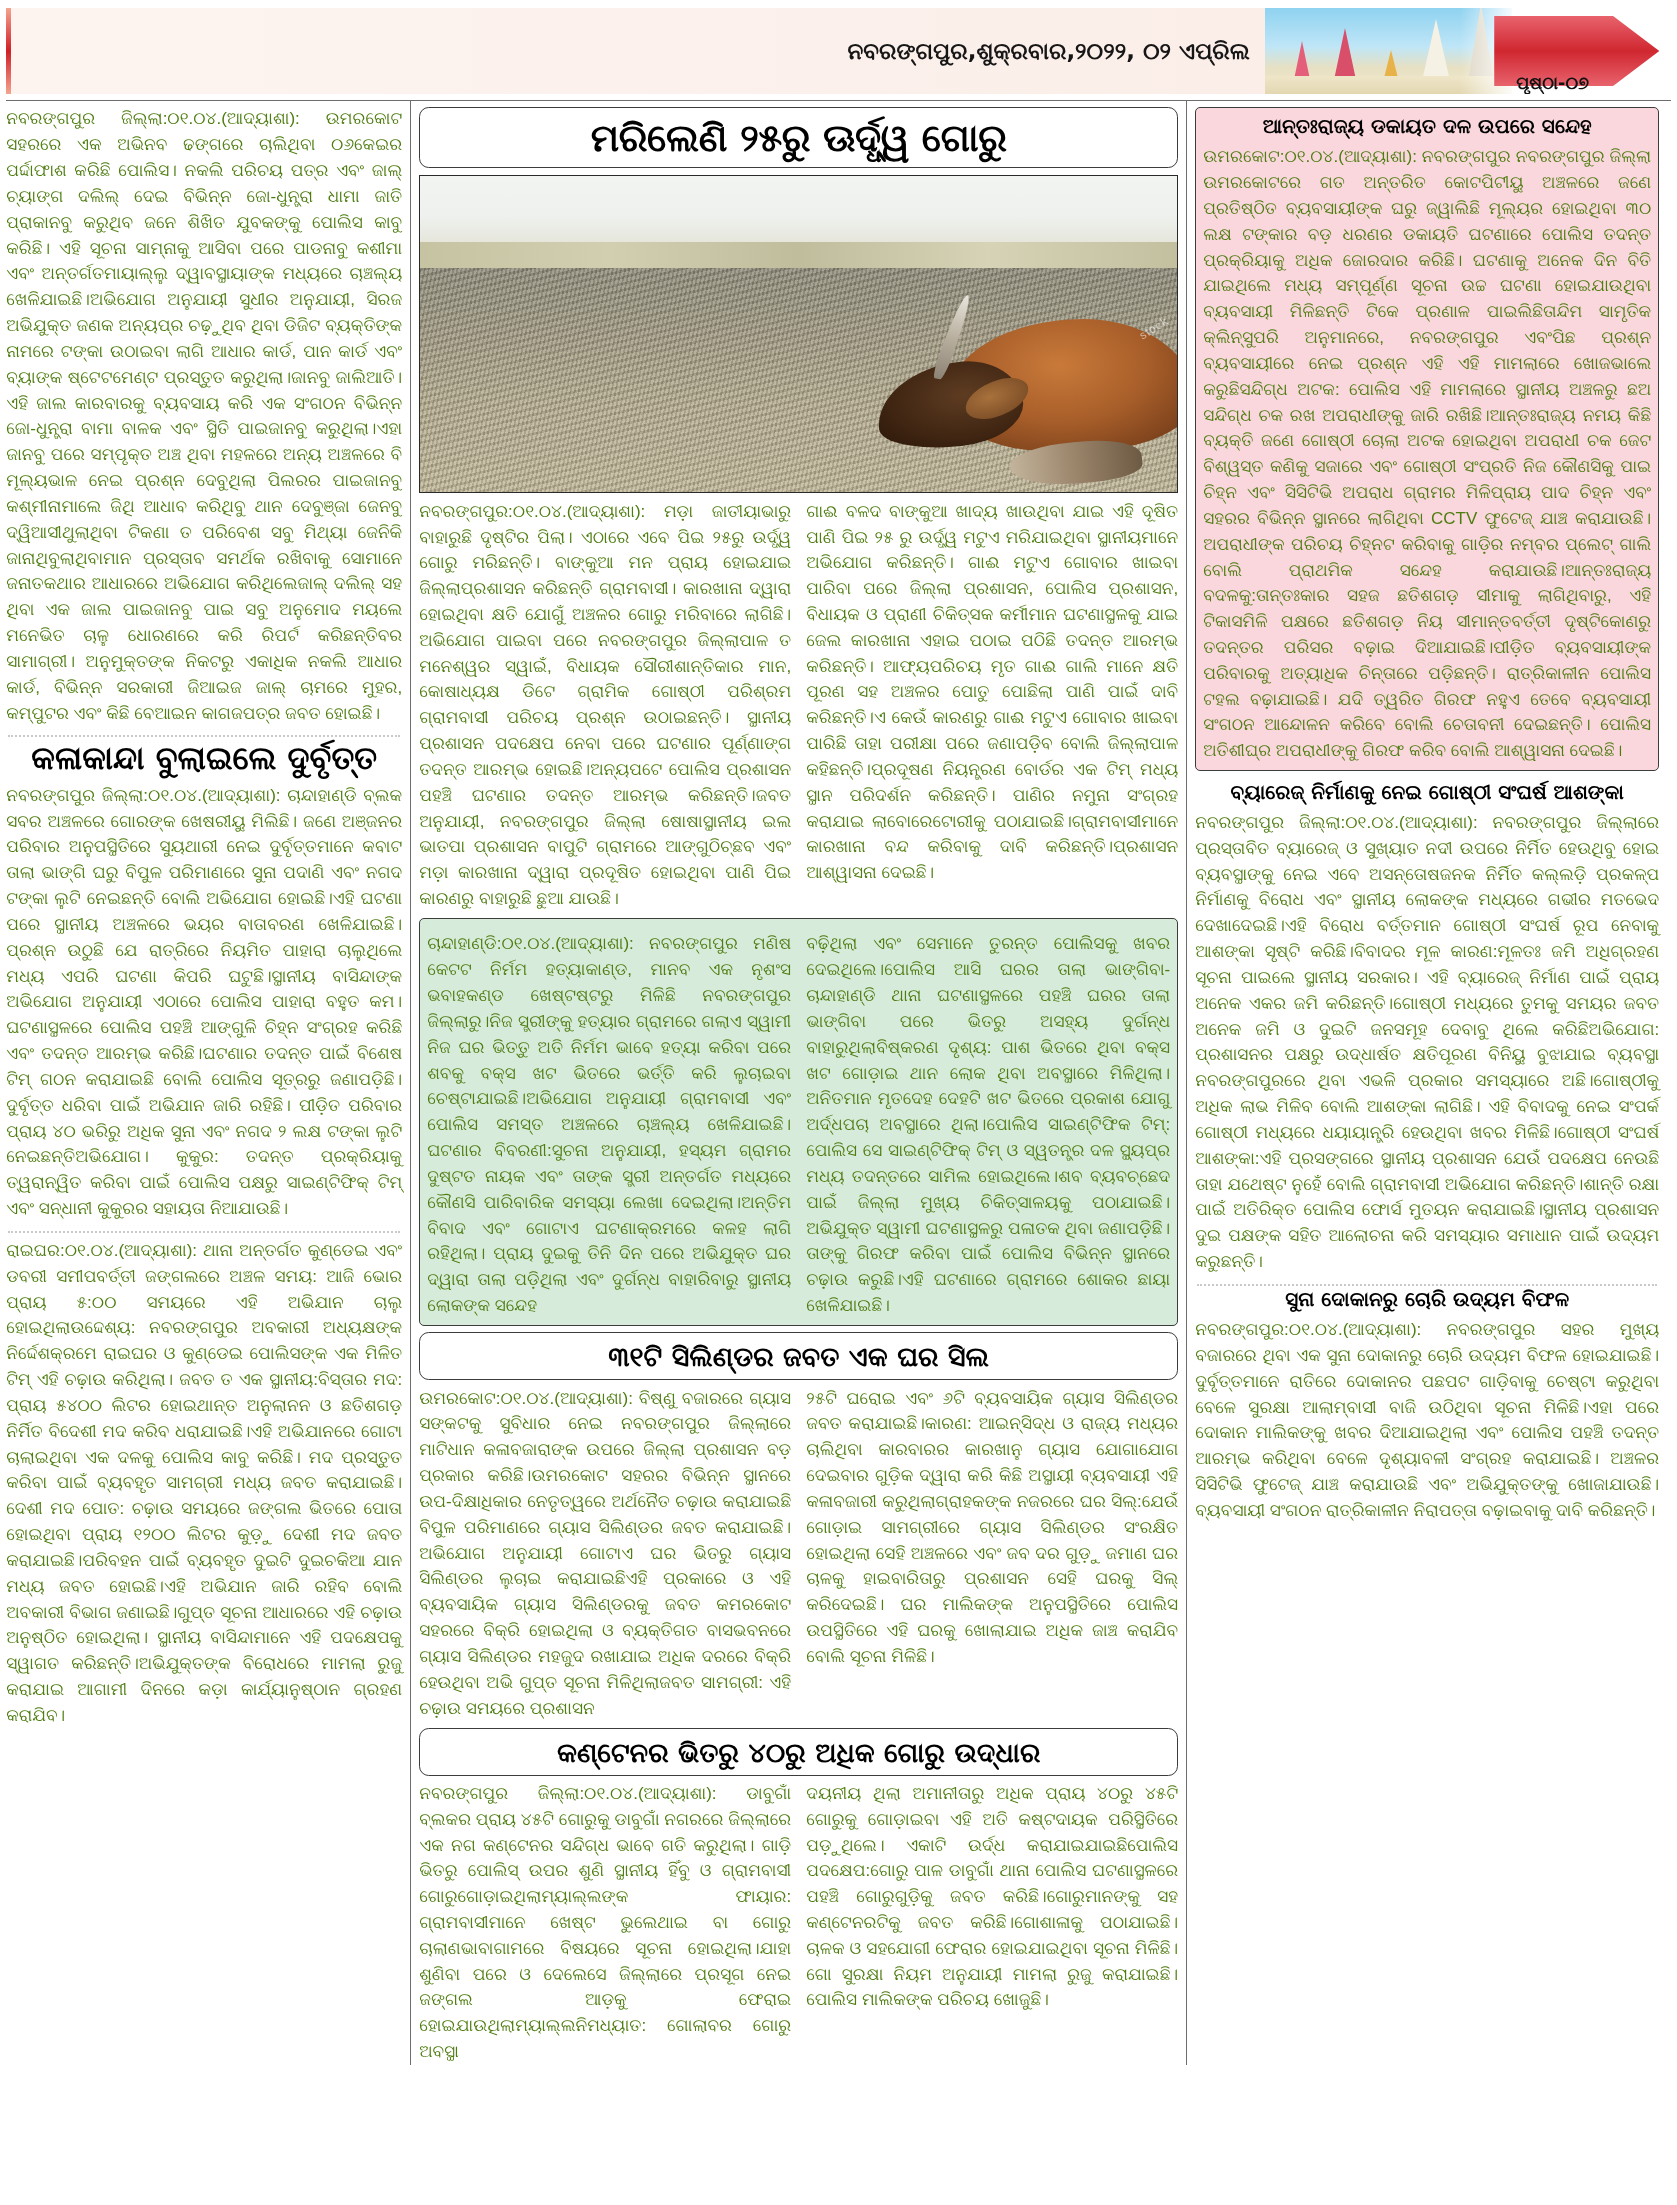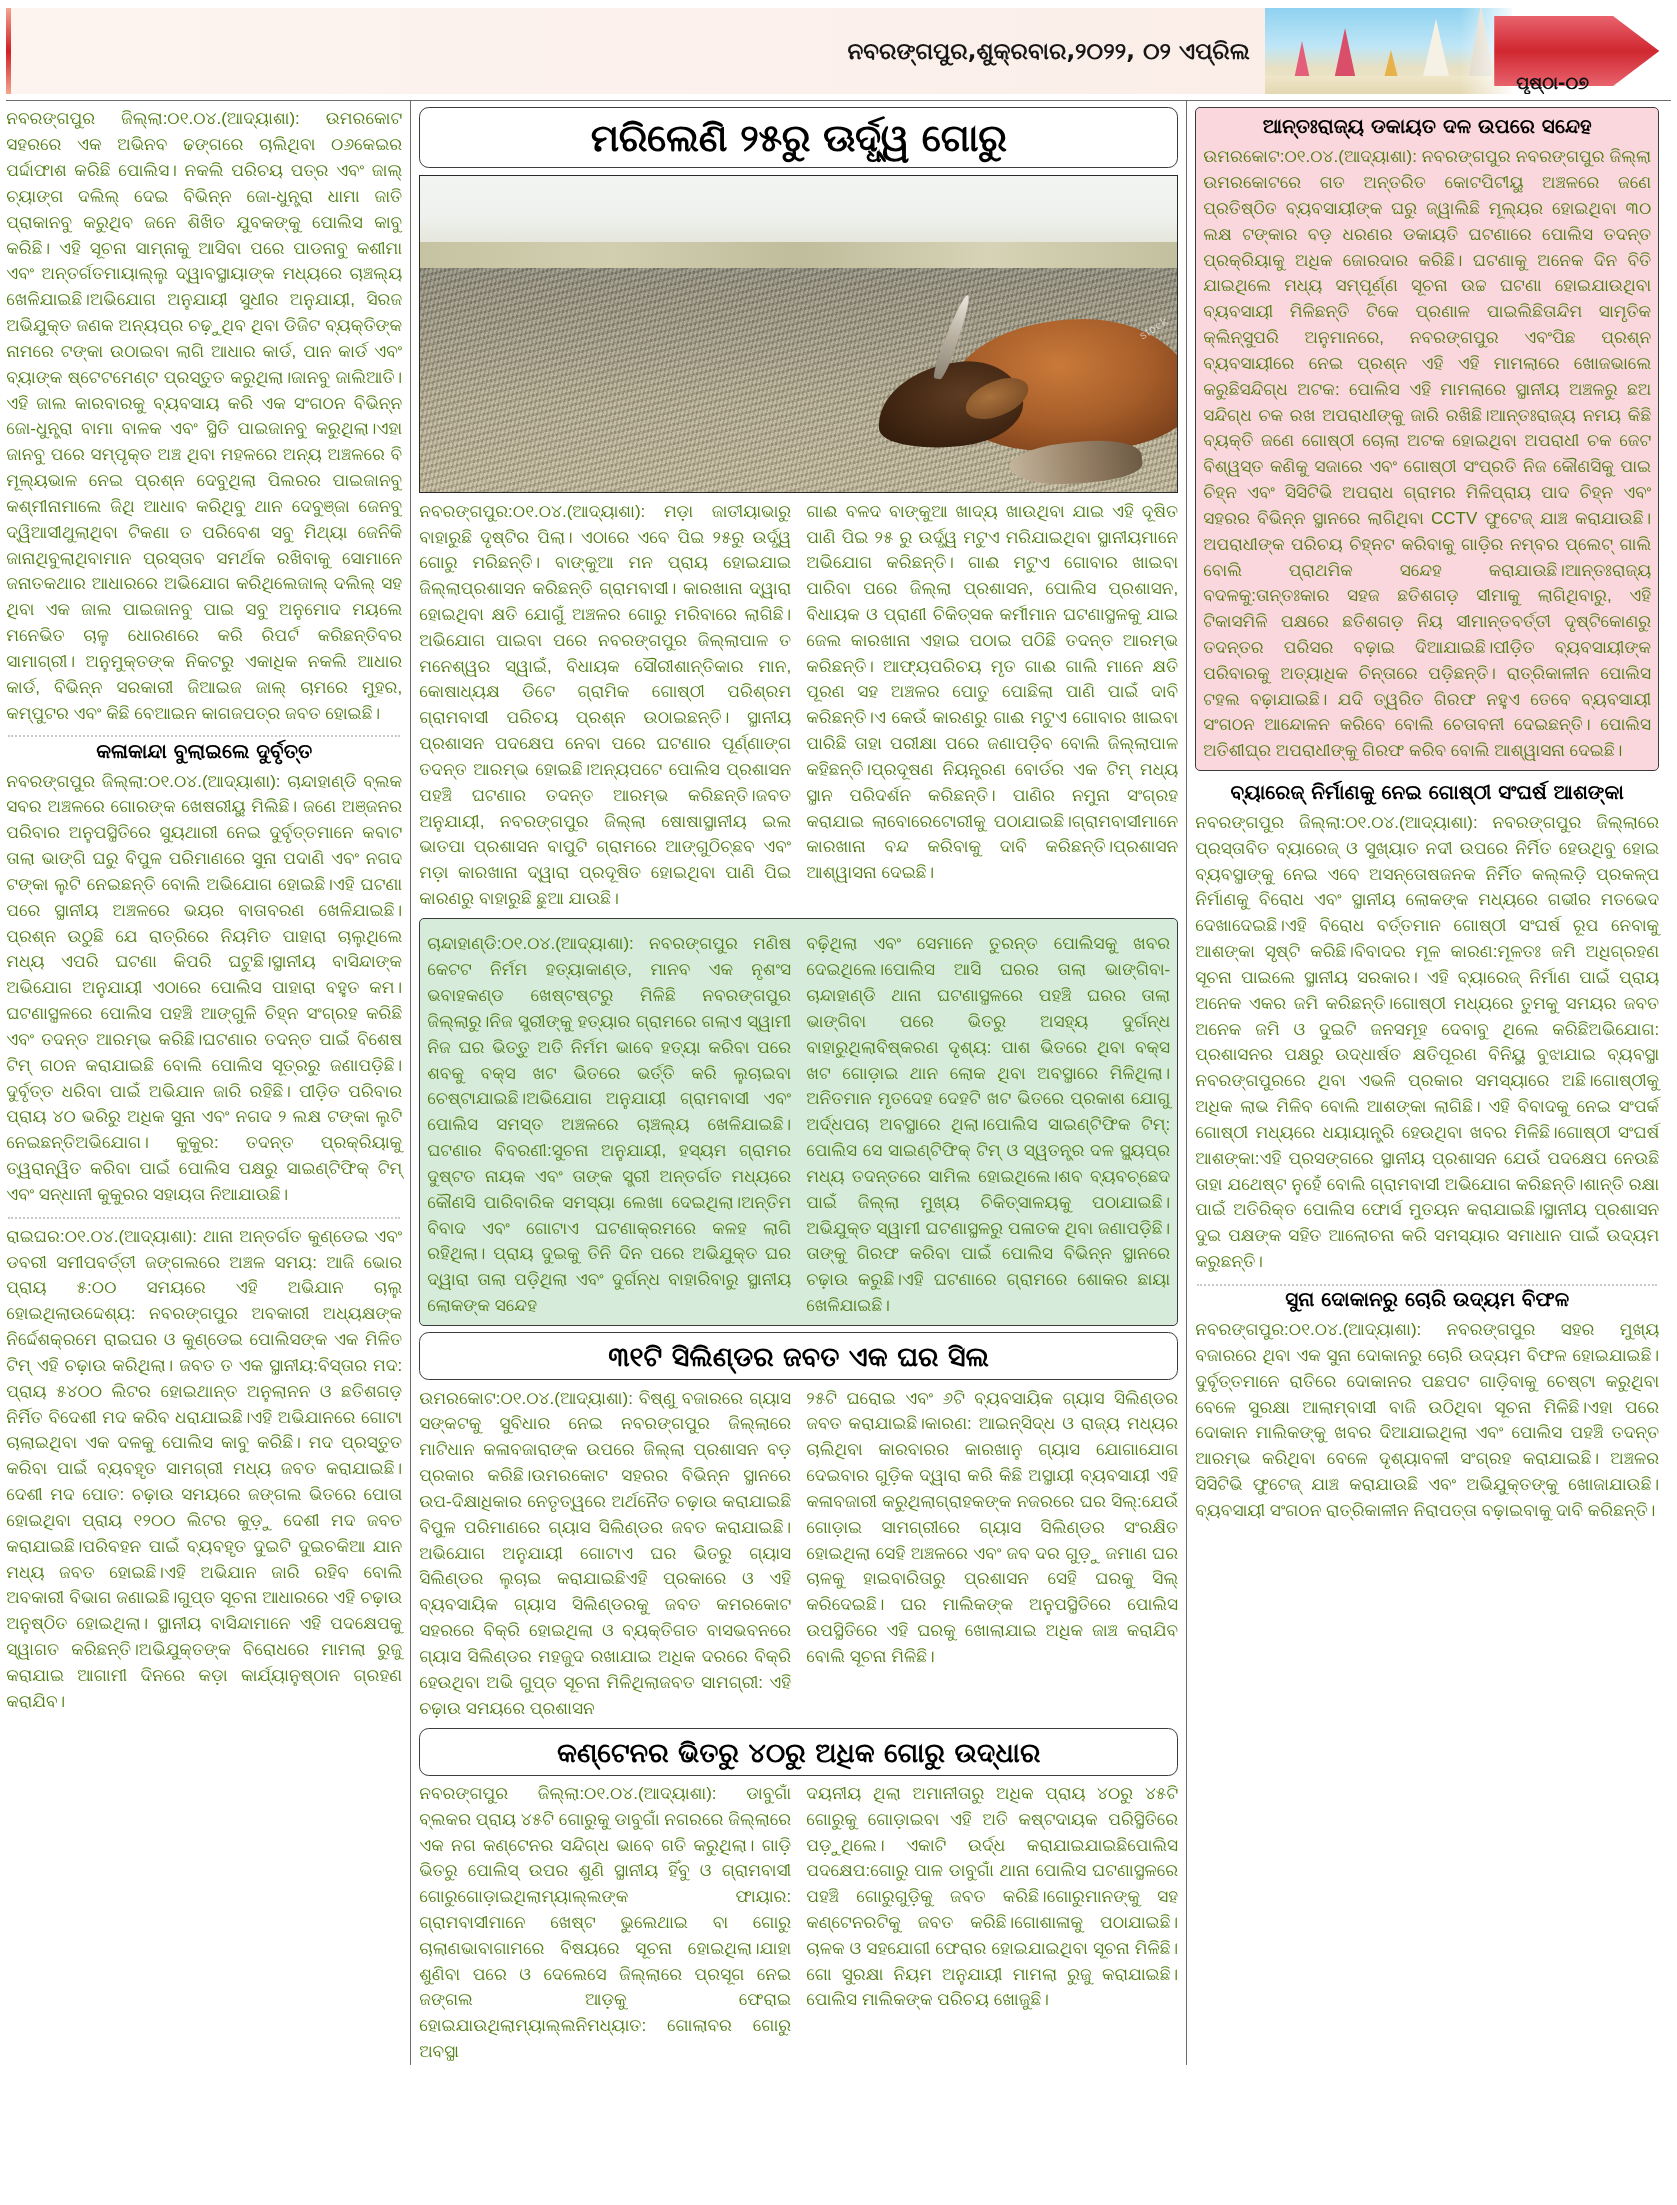--- a/index.html
+++ b/index.html
@@ -180,21 +180,21 @@
 
   .hl {
     font-family: "DejaVu Sans", sans-serif;
     font-weight: 700;
     color: #000000;
     text-align: center;
     line-height: 1.18;
   }
   .hl-xl  { font-size: 38px; letter-spacing: -0.4px; }
   .hl-lg  { font-size: 27px; }
-  .hl-md  { font-size: 20px; }
+  .hl-md  { font-size: 32px; }
   .hl-sm  { font-size: 20px; }
   .hl-band-blue  { background: #bcd9f2; border-radius: 2.6px; padding: 8.8px 4.4px; }
 
   .body {
     font-family: Liberation Sans, sans-serif;
     font-size: 17px;
     line-height: 1.52;
     color: #4d7c0f;
     text-align: justify;
     text-justify: inter-word;

